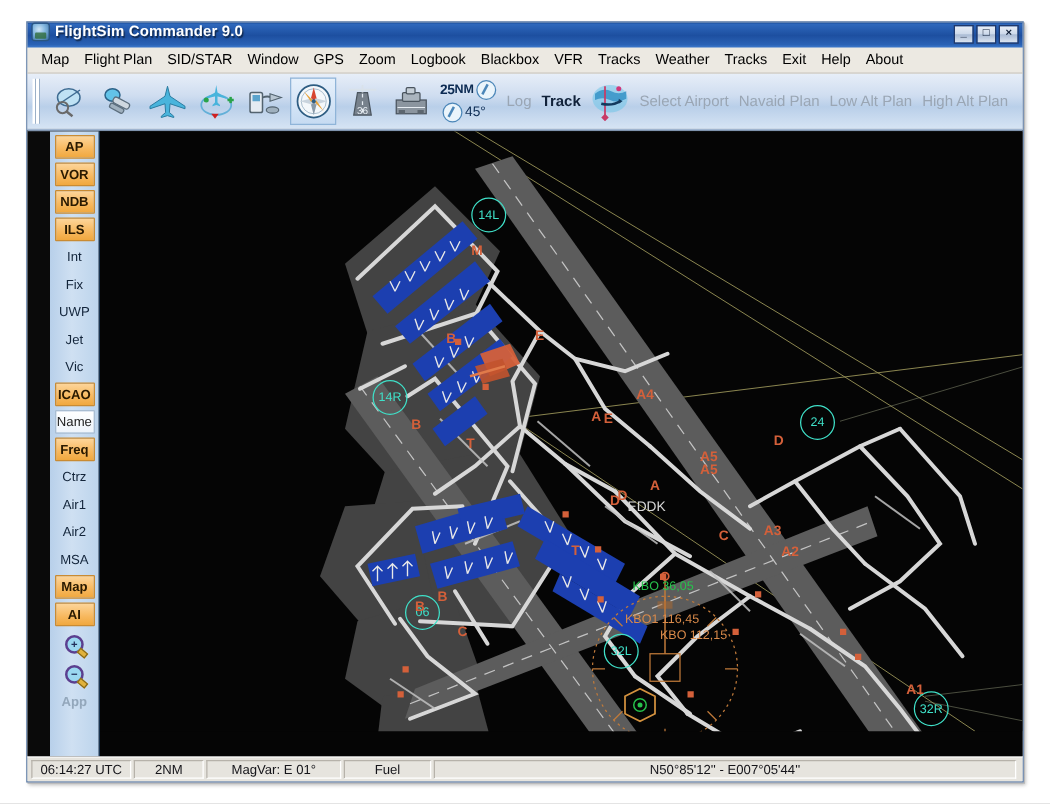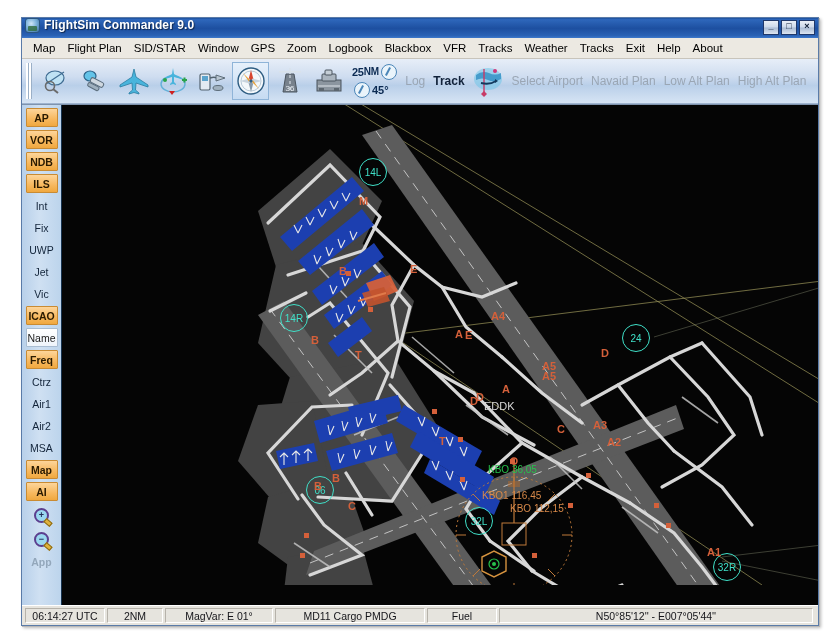--- a/index.html
+++ b/index.html
@@ -103,21 +103,21 @@
     font-size:12px;color:#9aa6b4;margin:0 4px;white-space:nowrap;cursor:default;
   }
   .tbl.active{color:#11223a;font-weight:bold;}
   .nmbox{
     display:flex;flex-direction:column;justify-content:center;
     margin:0 2px 0 4px;flex:0 0 auto;line-height:1;
   }
   .nmrow{display:flex;align-items:center;height:18px;}
   .nm-big{font-size:11px;font-weight:bold;color:#0b2a52;letter-spacing:-.3px;}
   .nm-unit{font-size:10px;font-weight:bold;color:#0b2a52;}
-  .nm-deg{font-size:11px;font-weight:bold;color:#0b2a52;}
+  .nm-deg{font-size:11px;font-weight:normal;color:#0b2a52;}
   .mini-compass{
     width:14px;height:14px;border-radius:50%;
     border:1px solid #4b86b8;background:#eaf4fb;margin:0 2px;
     flex:0 0 auto;position:relative;
   }
   .mini-compass:after{
     content:"";position:absolute;left:5px;top:2px;width:2px;height:9px;
     background:#4b86b8;transform:rotate(28deg);
   }
 
@@ -131,20 +131,21 @@
   }
 
   
   #sidebar{
     width:40px;flex:0 0 40px;
     background:linear-gradient(to right,#b8d0ea 0%,#cfe0f2 45%,#bcd4ec 100%);
     border-right:1px solid #17334f;
     display:flex;flex-direction:column;align-items:center;
     padding-top:3px;
     box-sizing:border-box;
+    margin-left:18px;
   }
   .sbtn{
     width:32px;height:19px;margin-bottom:3px;
     font-size:10.5px;line-height:18px;text-align:center;
     color:#1b1b1b;cursor:default;
     border:1px solid #9fb6cf;box-sizing:border-box;
     background:linear-gradient(to bottom,#dfeaf7,#c2d6ec);
     border-radius:1px;white-space:nowrap;
   }
   .sbtn.amber{
@@ -635,19 +636,18 @@
             <div class="" style="position: absolute; white-space: nowrap; line-height: 1; left: 420px; top: 386px; color: rgb(217, 138, 74); font-size: 10px; font-family: &quot;Liberation Sans&quot;, sans-serif;">KBO1 116,45</div>
             <div class="" style="position: absolute; white-space: nowrap; line-height: 1; left: 448px; top: 399px; color: rgb(217, 138, 74); font-size: 10px; font-family: &quot;Liberation Sans&quot;, sans-serif;">KBO 112,15</div>
           </div>
       </div>
     </div>
 
     <div id="statusbar">
       <div class="sf f1">06:14:27 UTC</div>
       <div class="sf f2">2NM</div>
       <div class="sf f3">MagVar: E 01°</div>
-      <div class="sf f5">MD11 Cargo PMDG</div>
       <div class="sf f6">Fuel</div>
       <div class="sf f7">N50°85'12'' - E007°05'44''</div>
     </div>
 
   </div>
 </div>
 
 </body></html>

